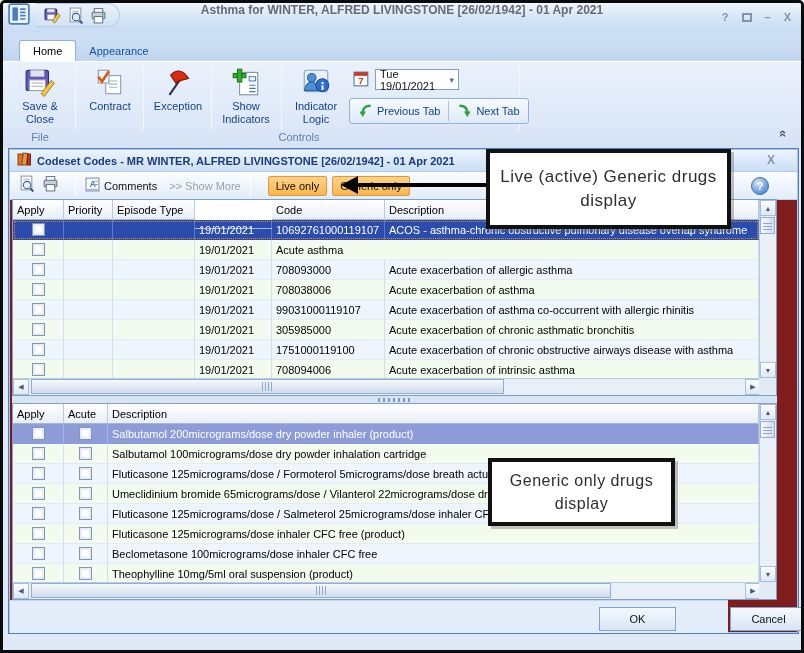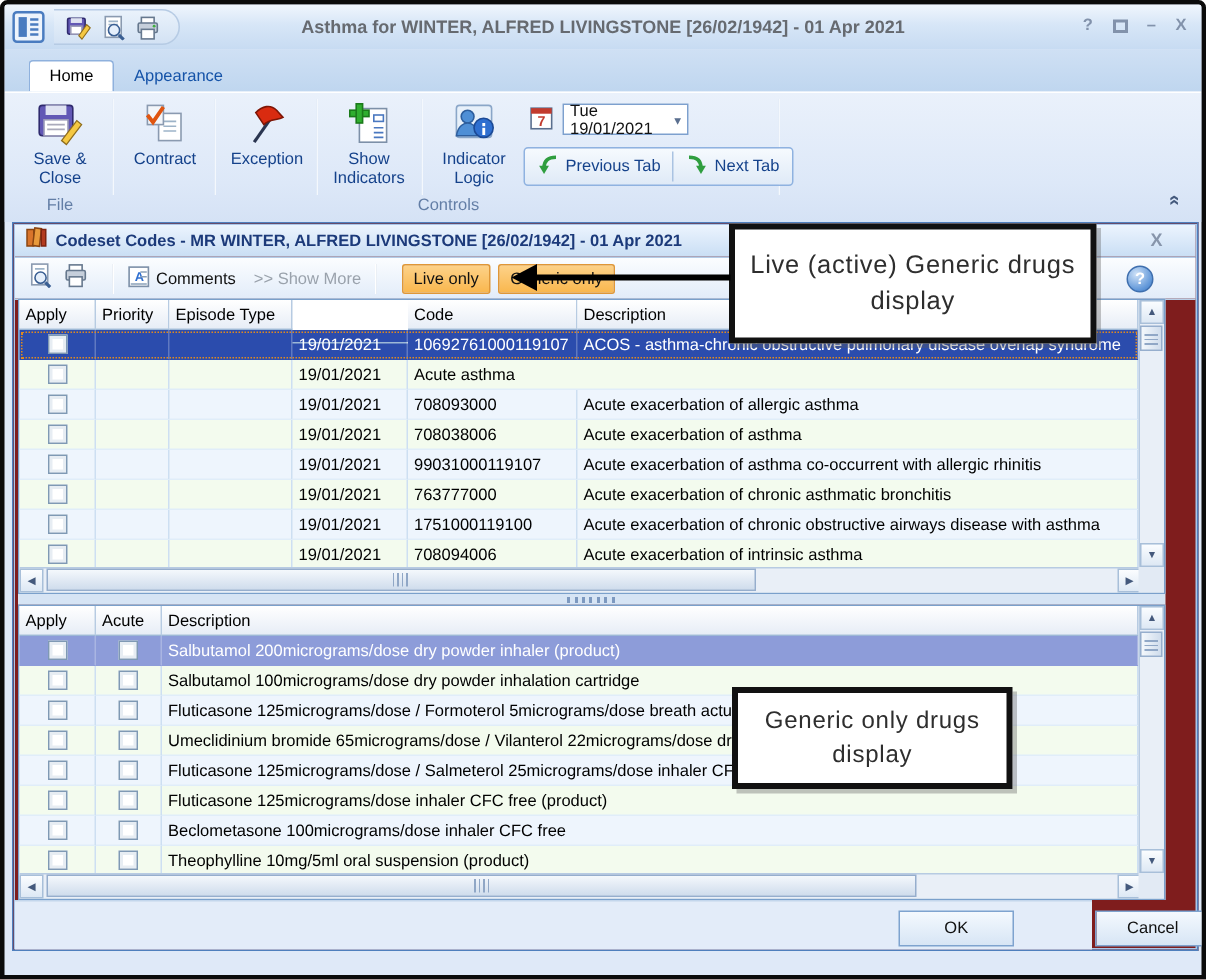--- a/index.html
+++ b/index.html
@@ -1,21 +1,21 @@
 <!DOCTYPE html>
 <html><head>
 <meta charset="utf-8">
 <style>
   *{margin:0;padding:0;box-sizing:border-box;}
   html,body{background:#fff;}
   body{font-family:"Liberation Sans",sans-serif;}
   .win{position:relative;width:804px;height:653px;background:#dfe9f8;border:3px solid #0b0b0b;border-radius:5px 5px 0 0;overflow:hidden;}
 
   
-  .titlebar{position:absolute;left:0;top:0;width:798px;height:30px;background:linear-gradient(#f0f6fd,#d7e6f7 45%,#c7dbf2);display:flex;align-items:center;}
+  .titlebar{position:absolute;left:0;top:0;width:798px;height:30px;background:linear-gradient(#f0f6fd,#d7e6f7 45%,#c7dbf2);display:flex;align-items:flex-start;}
   .appmenu{width:22px;height:22px;margin-left:5px;}
   .qat{display:flex;align-items:center;gap:6px;height:24px;margin-left:6px;padding:0 12px 0 8px;background:linear-gradient(#eaf2fb,#d3e2f4);border:1px solid #b6cbe4;border-left:none;border-radius:0 12px 12px 0;}
   .qat svg{display:block;}
   .win-title{position:absolute;left:0;right:0;text-align:center;font-size:12px;font-weight:bold;color:#666a70;pointer-events:none;}
   .win-ctrls{position:absolute;right:10px;top:7px;display:flex;gap:13px;font-size:11px;font-weight:bold;color:#8292ab;}
   .win-ctrls span{cursor:default;line-height:14px;}
   .restore-box{width:10px;height:9px;border:2px solid #8292ab;margin-top:3px;}
 
   
   .tabbar{position:absolute;left:0;top:30px;width:798px;height:28px;background:linear-gradient(#cfe0f4,#bfd6ef);display:flex;align-items:flex-end;}
@@ -349,21 +349,21 @@
             <div class="gcell" style="width: 113px;">99031000119107</div>
             <div class="gcell" style="flex: 1 1 0%;">Acute exacerbation of asthma co-occurrent with allergic rhinitis</div>
           </div>
           <div class="grow alt-g">
             <div class="gcell ccell" style="width: 51px;">
               <div class="cb"></div>
             </div>
             <div class="gcell" style="width: 49px;"></div>
             <div class="gcell" style="width: 82px;"></div>
             <div class="gcell" style="width: 77px;">19/01/2021</div>
-            <div class="gcell" style="width: 113px;">763777000</div>
+            <div class="gcell" style="width: 113px;">305985000</div>
             <div class="gcell" style="flex: 1 1 0%;">Acute exacerbation of chronic asthmatic bronchitis</div>
           </div>
           <div class="grow alt-b">
             <div class="gcell ccell" style="width: 51px;">
               <div class="cb"></div>
             </div>
             <div class="gcell" style="width: 49px;"></div>
             <div class="gcell" style="width: 82px;"></div>
             <div class="gcell" style="width: 77px;">19/01/2021</div>
             <div class="gcell" style="width: 113px;">1751000119100</div>

